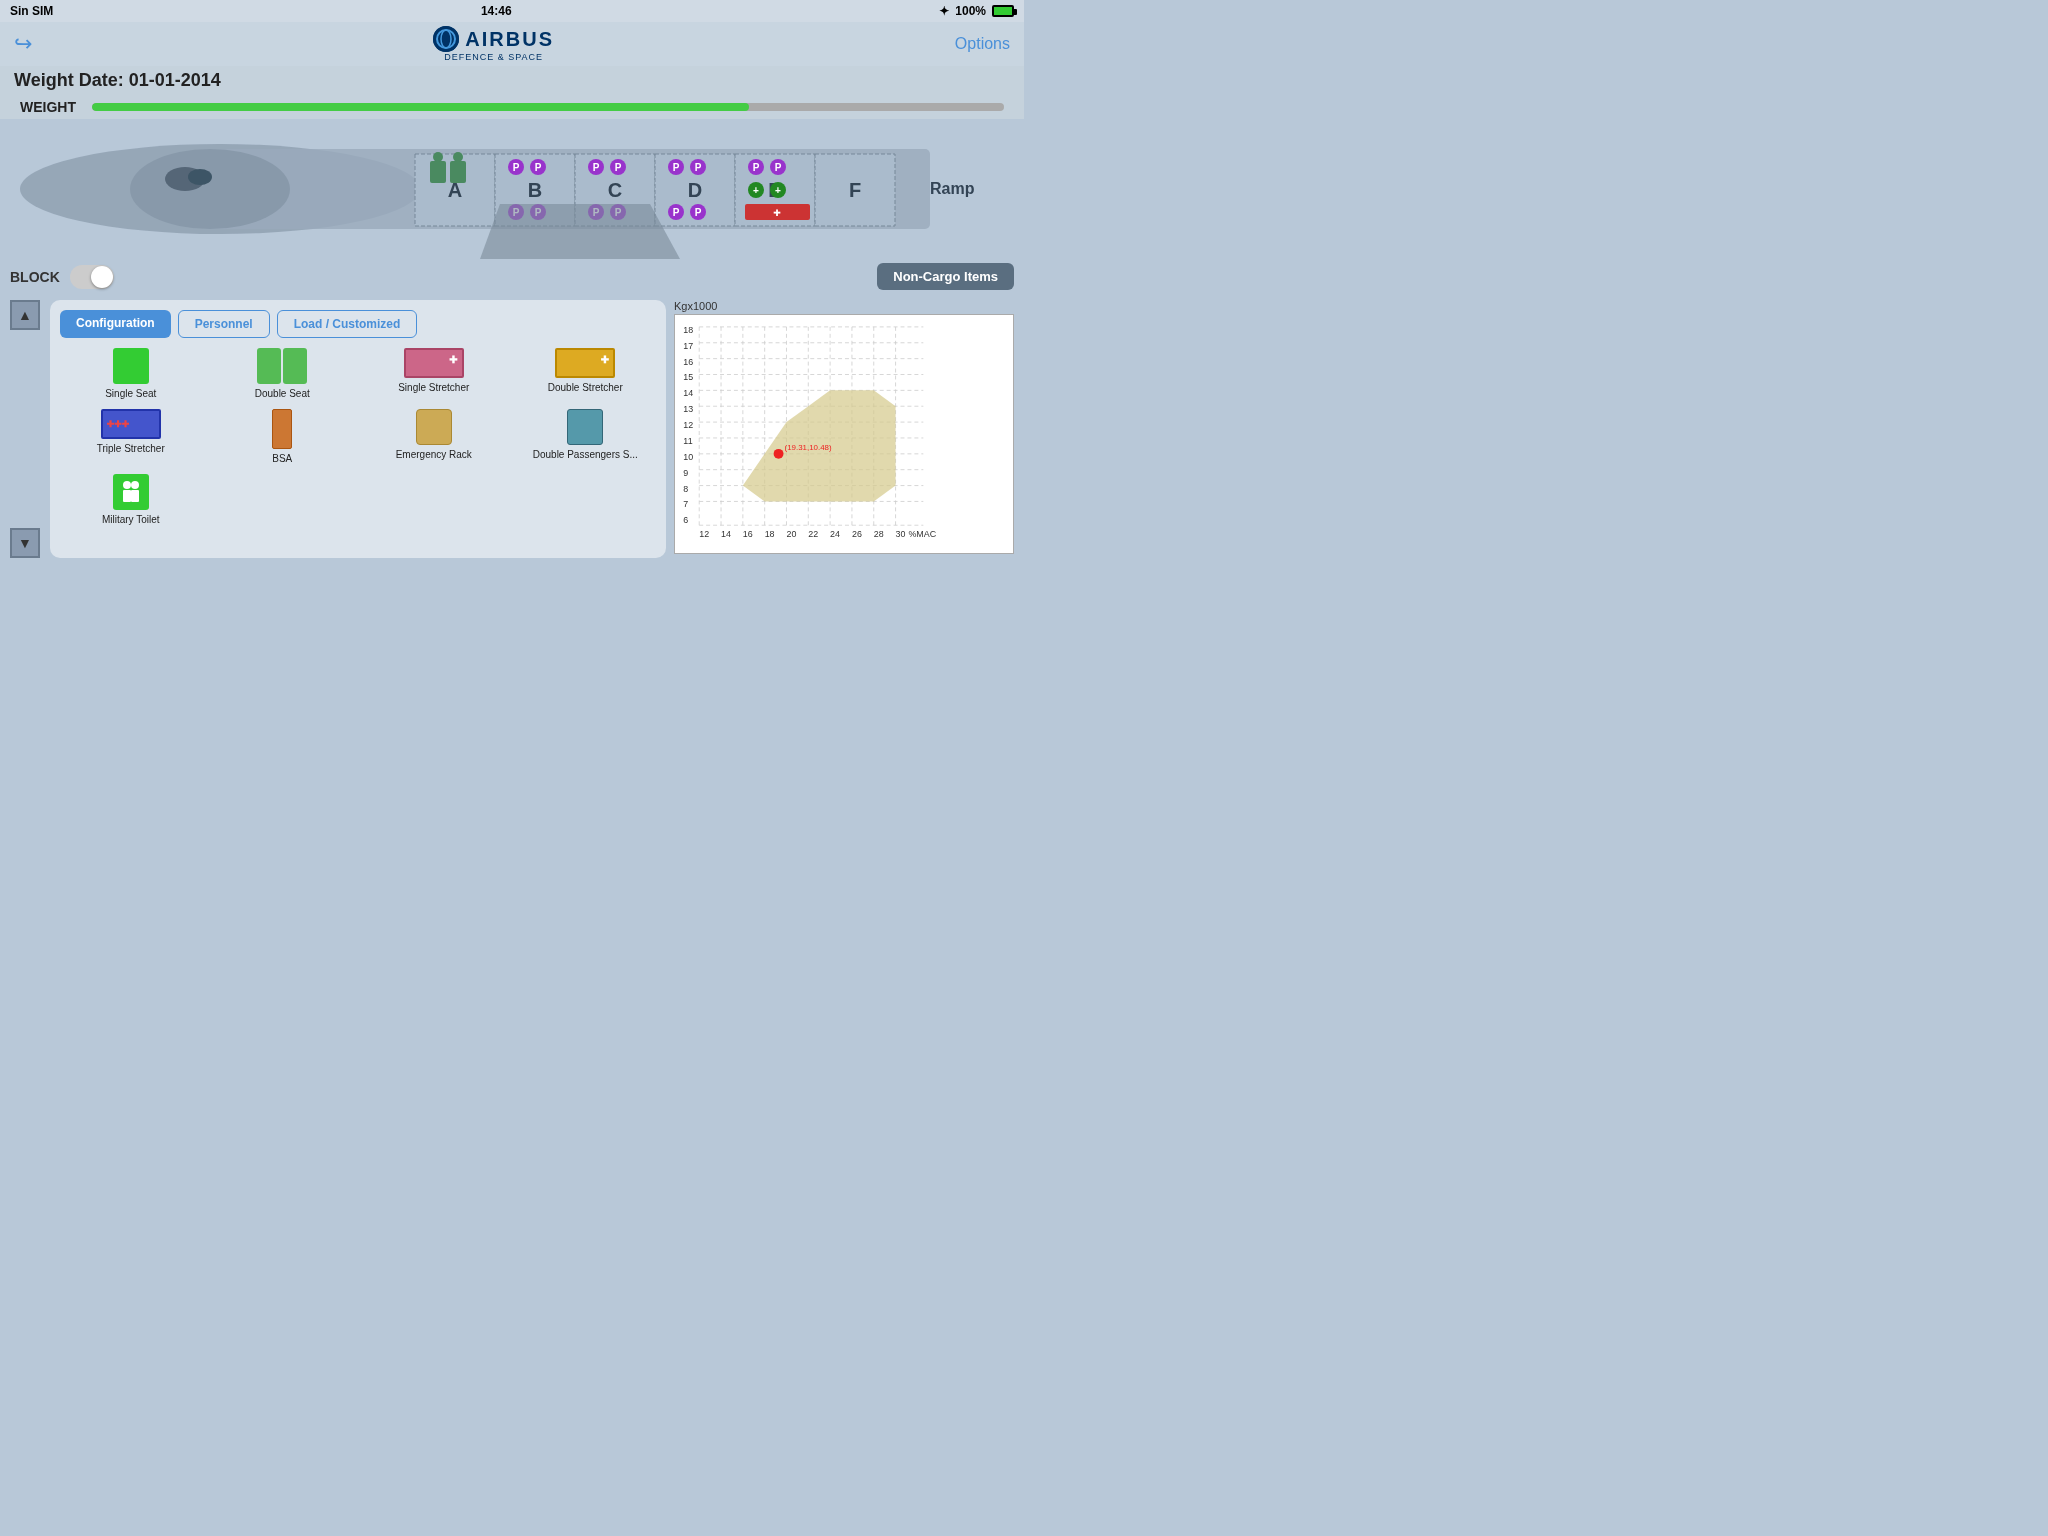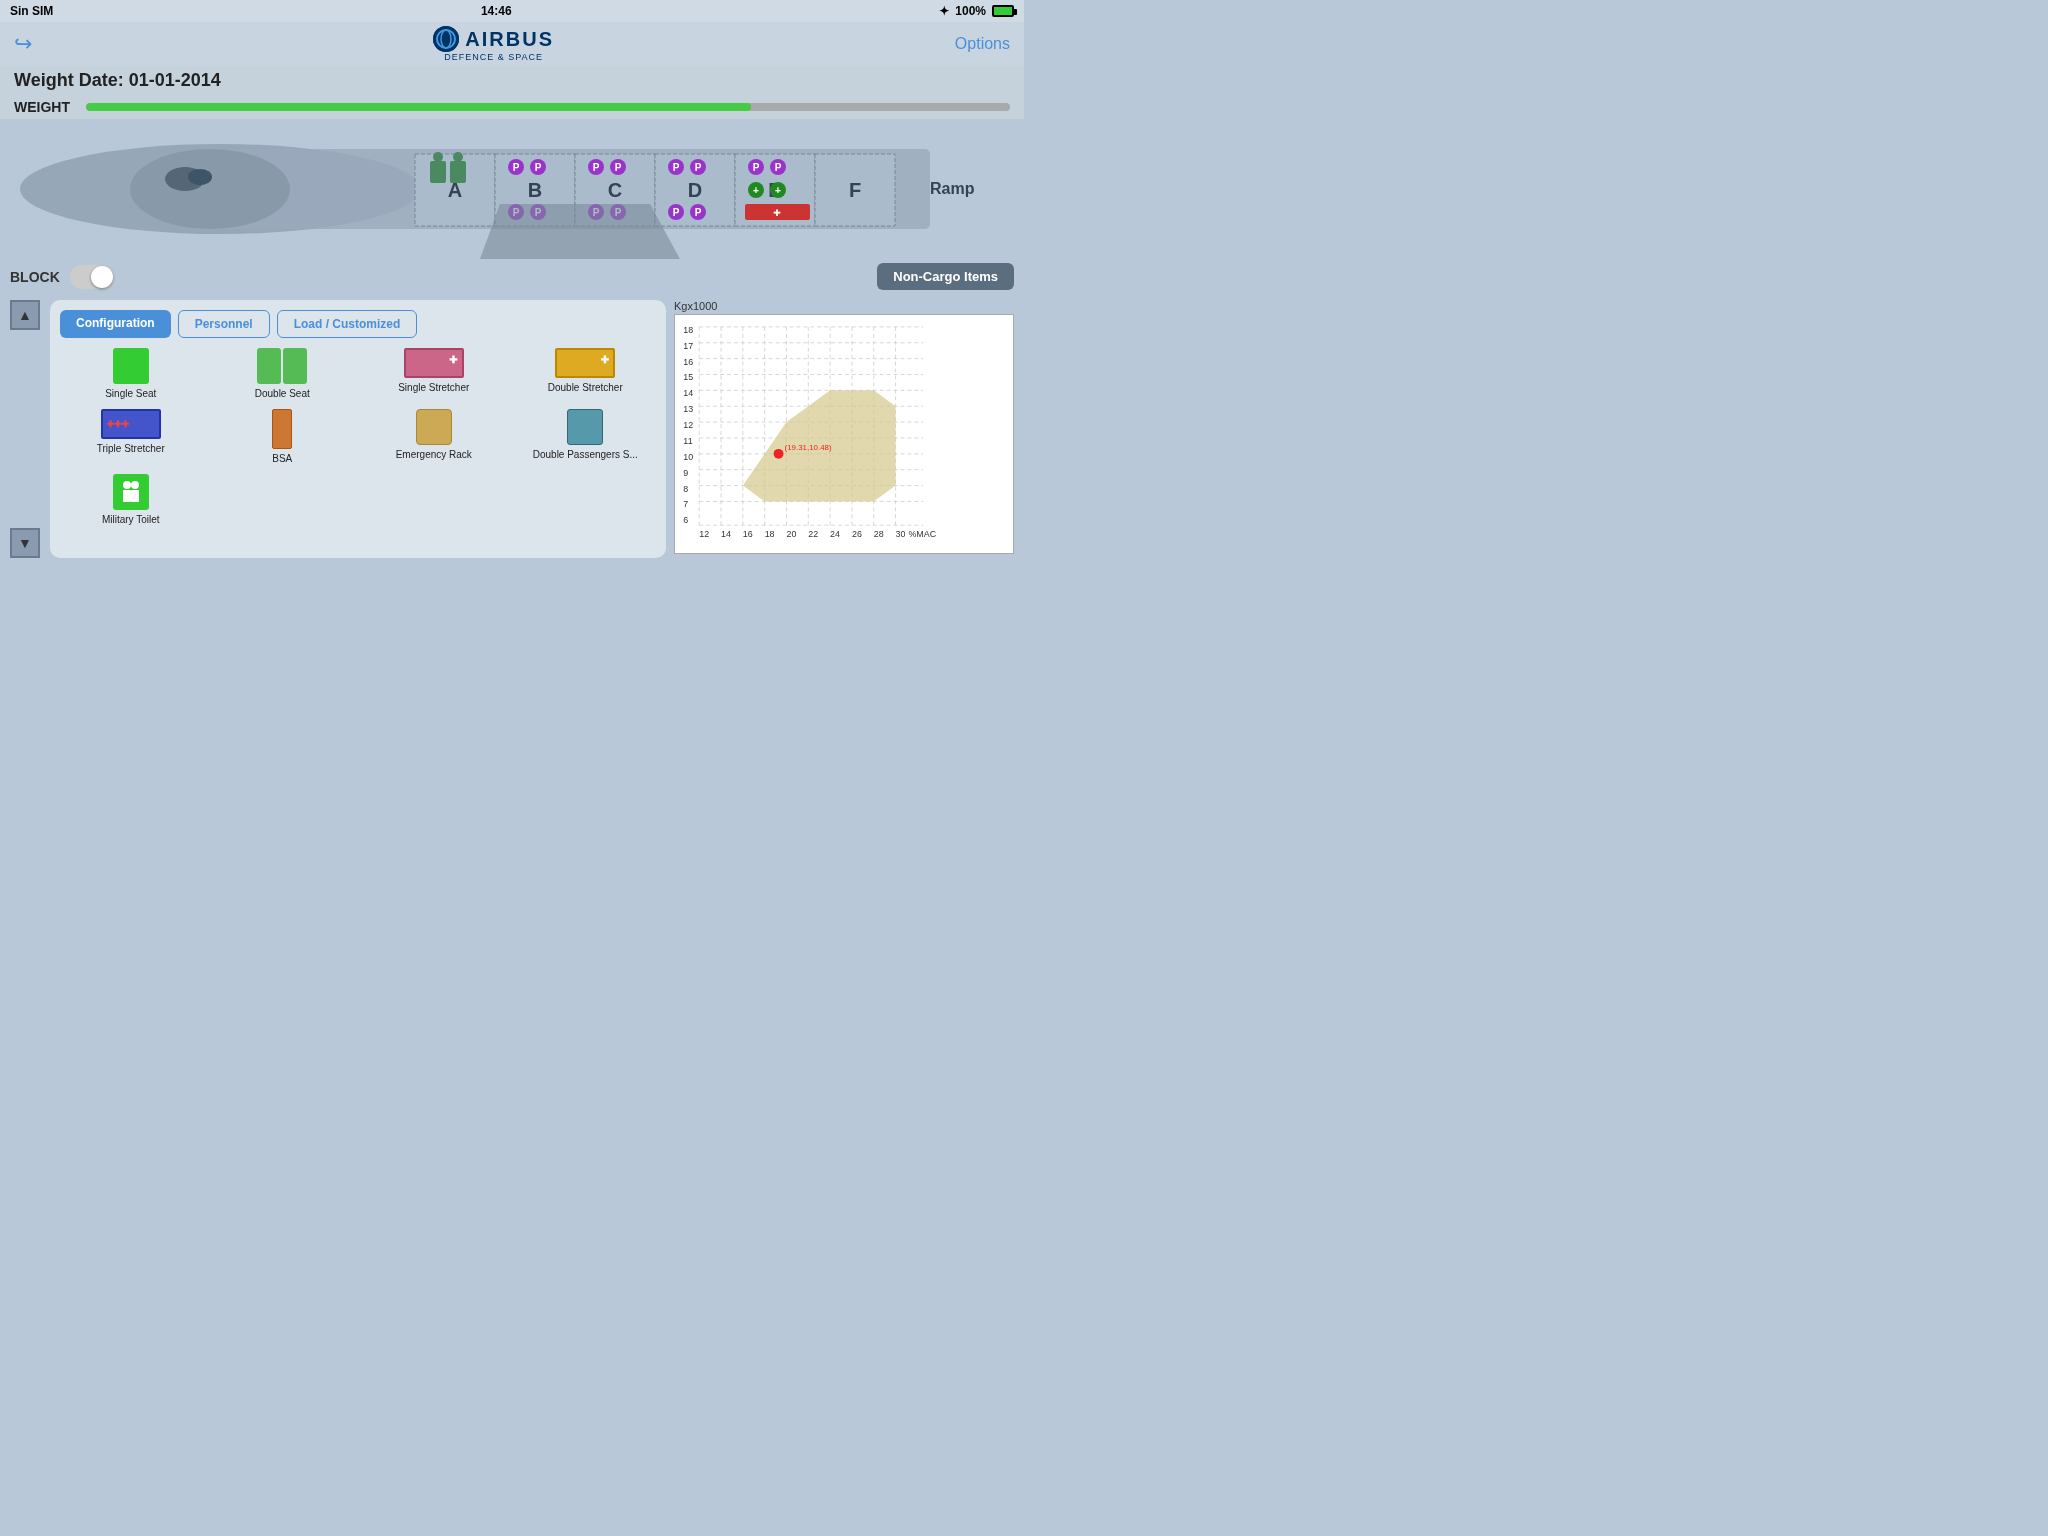--- a/index.html
+++ b/index.html
@@ -85,21 +85,21 @@
       font-size: 18px;
       font-weight: 600;
       color: #222;
       background: #c5d2dc;
     }
 
     
     #weight-section {
       display: flex;
       align-items: center;
-      padding: 4px 14px;
+      padding: 4px 20px;
       background: #c5d2dc;
       gap: 12px;
     }
     #weight-label {
       font-size: 14px;
       font-weight: 800;
       color: #222;
       min-width: 60px;
     }
     #weight-bar-track {

